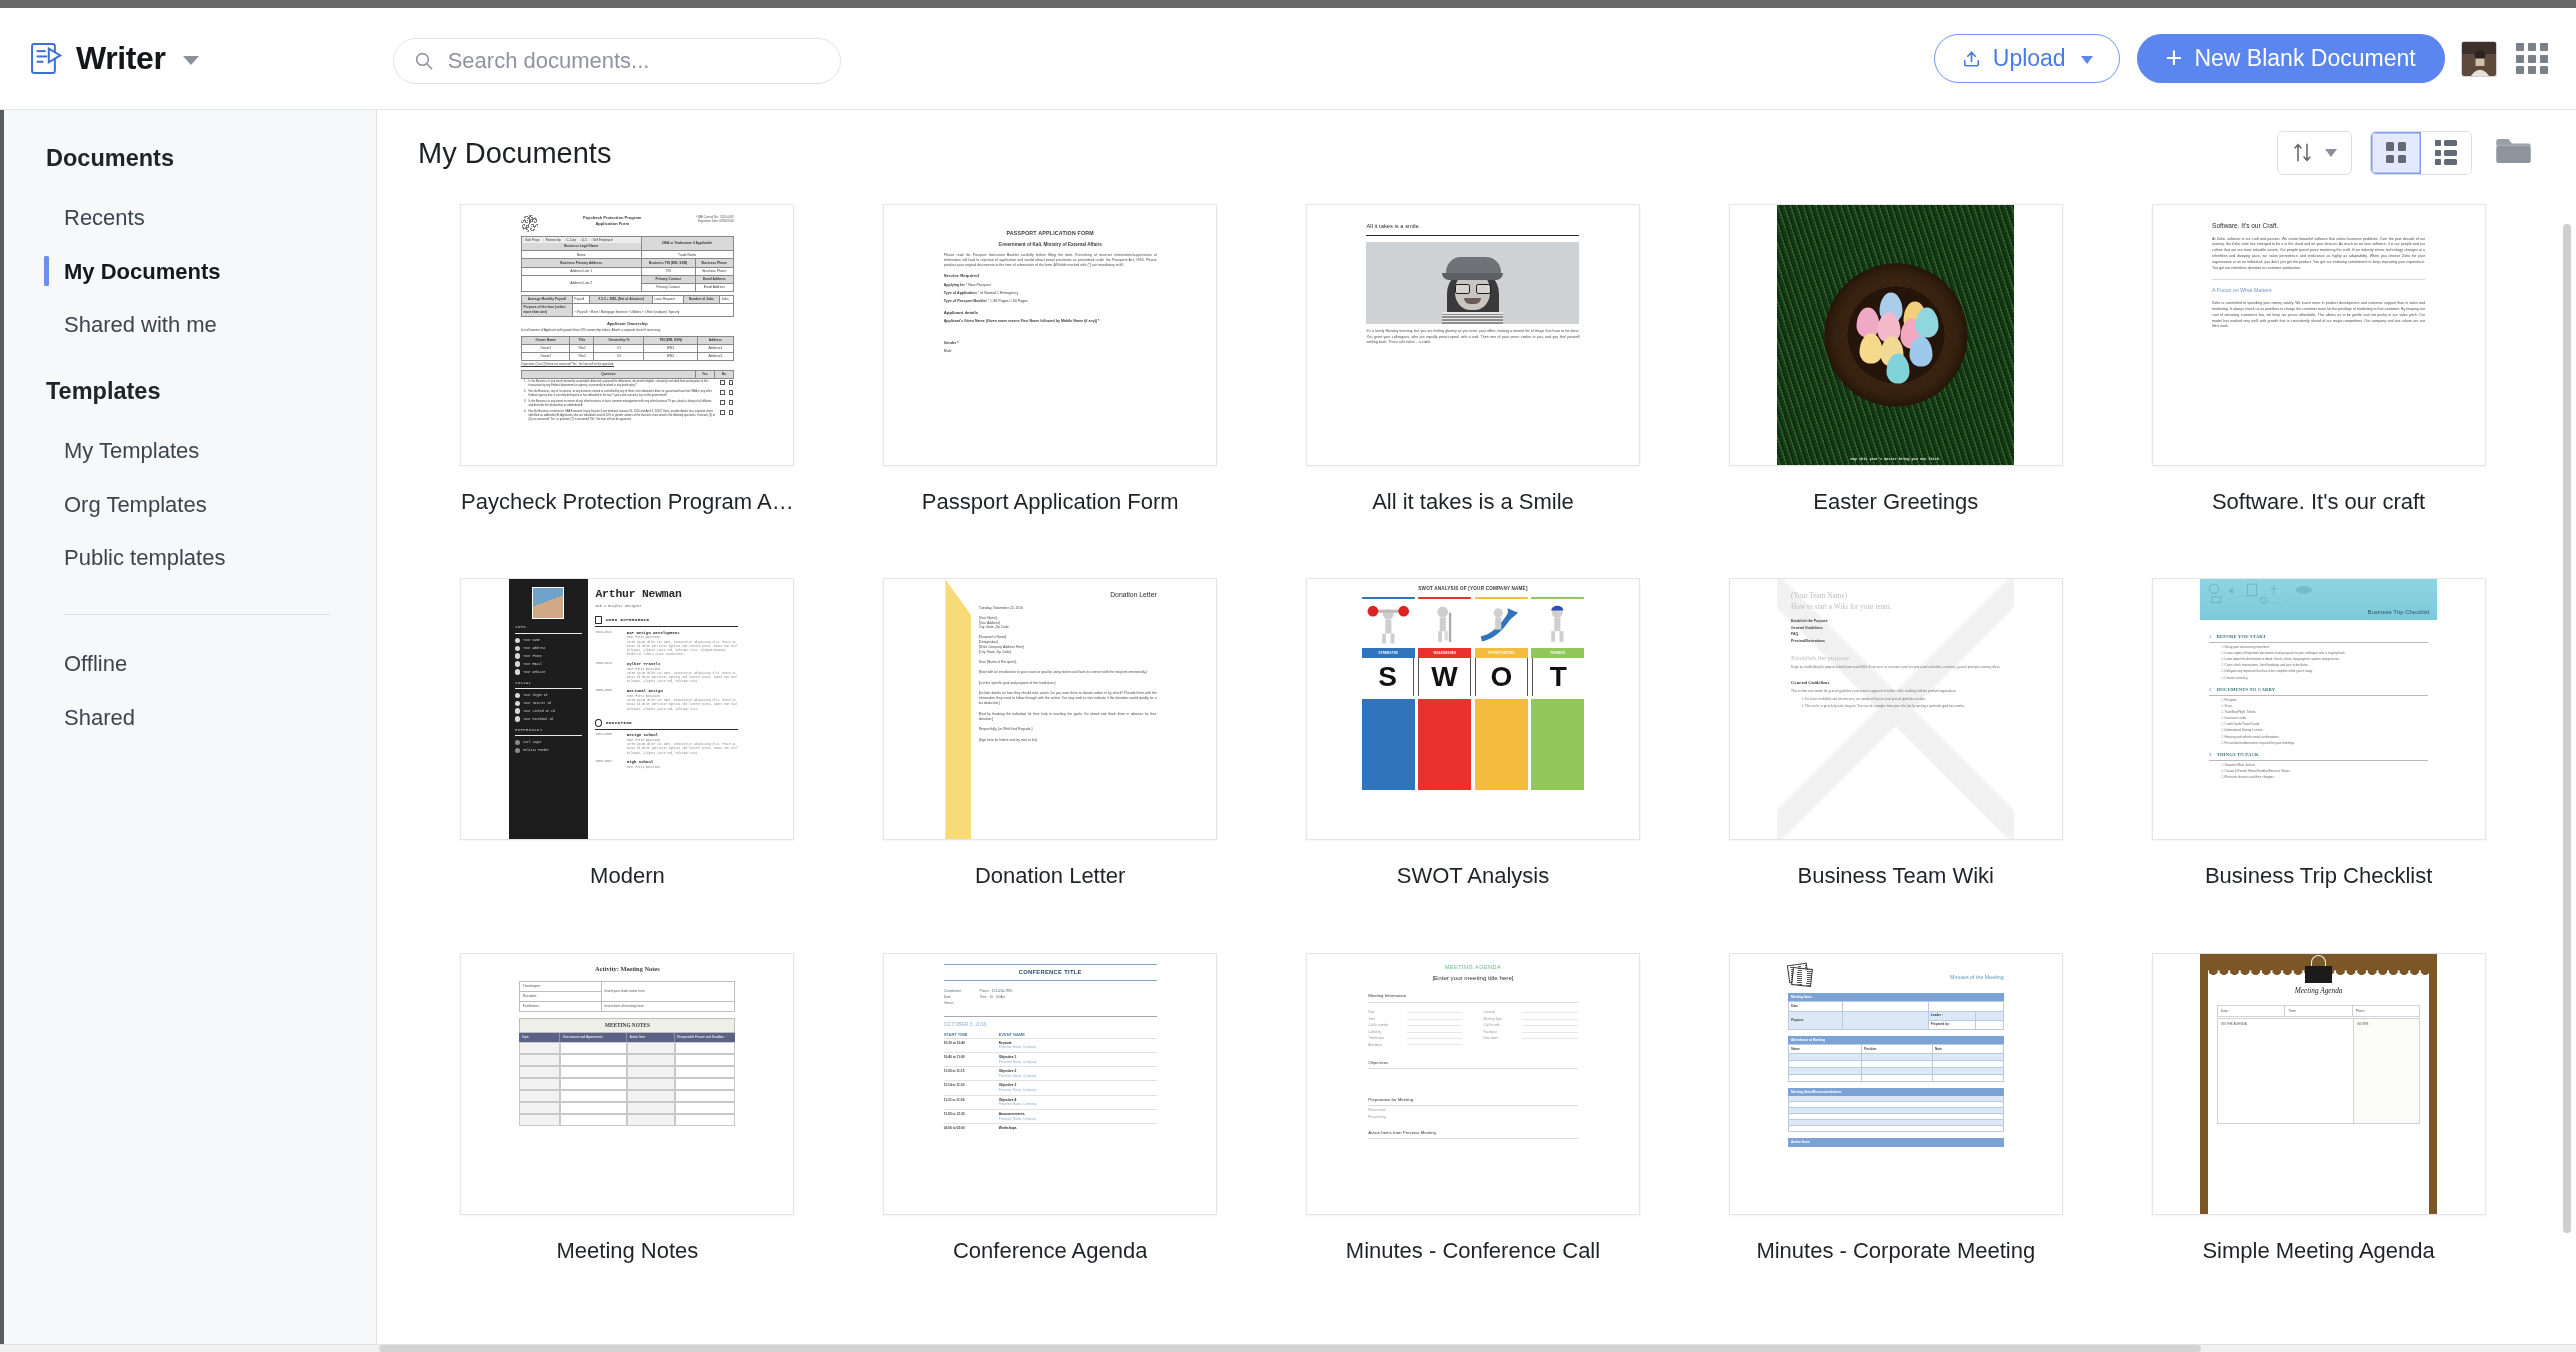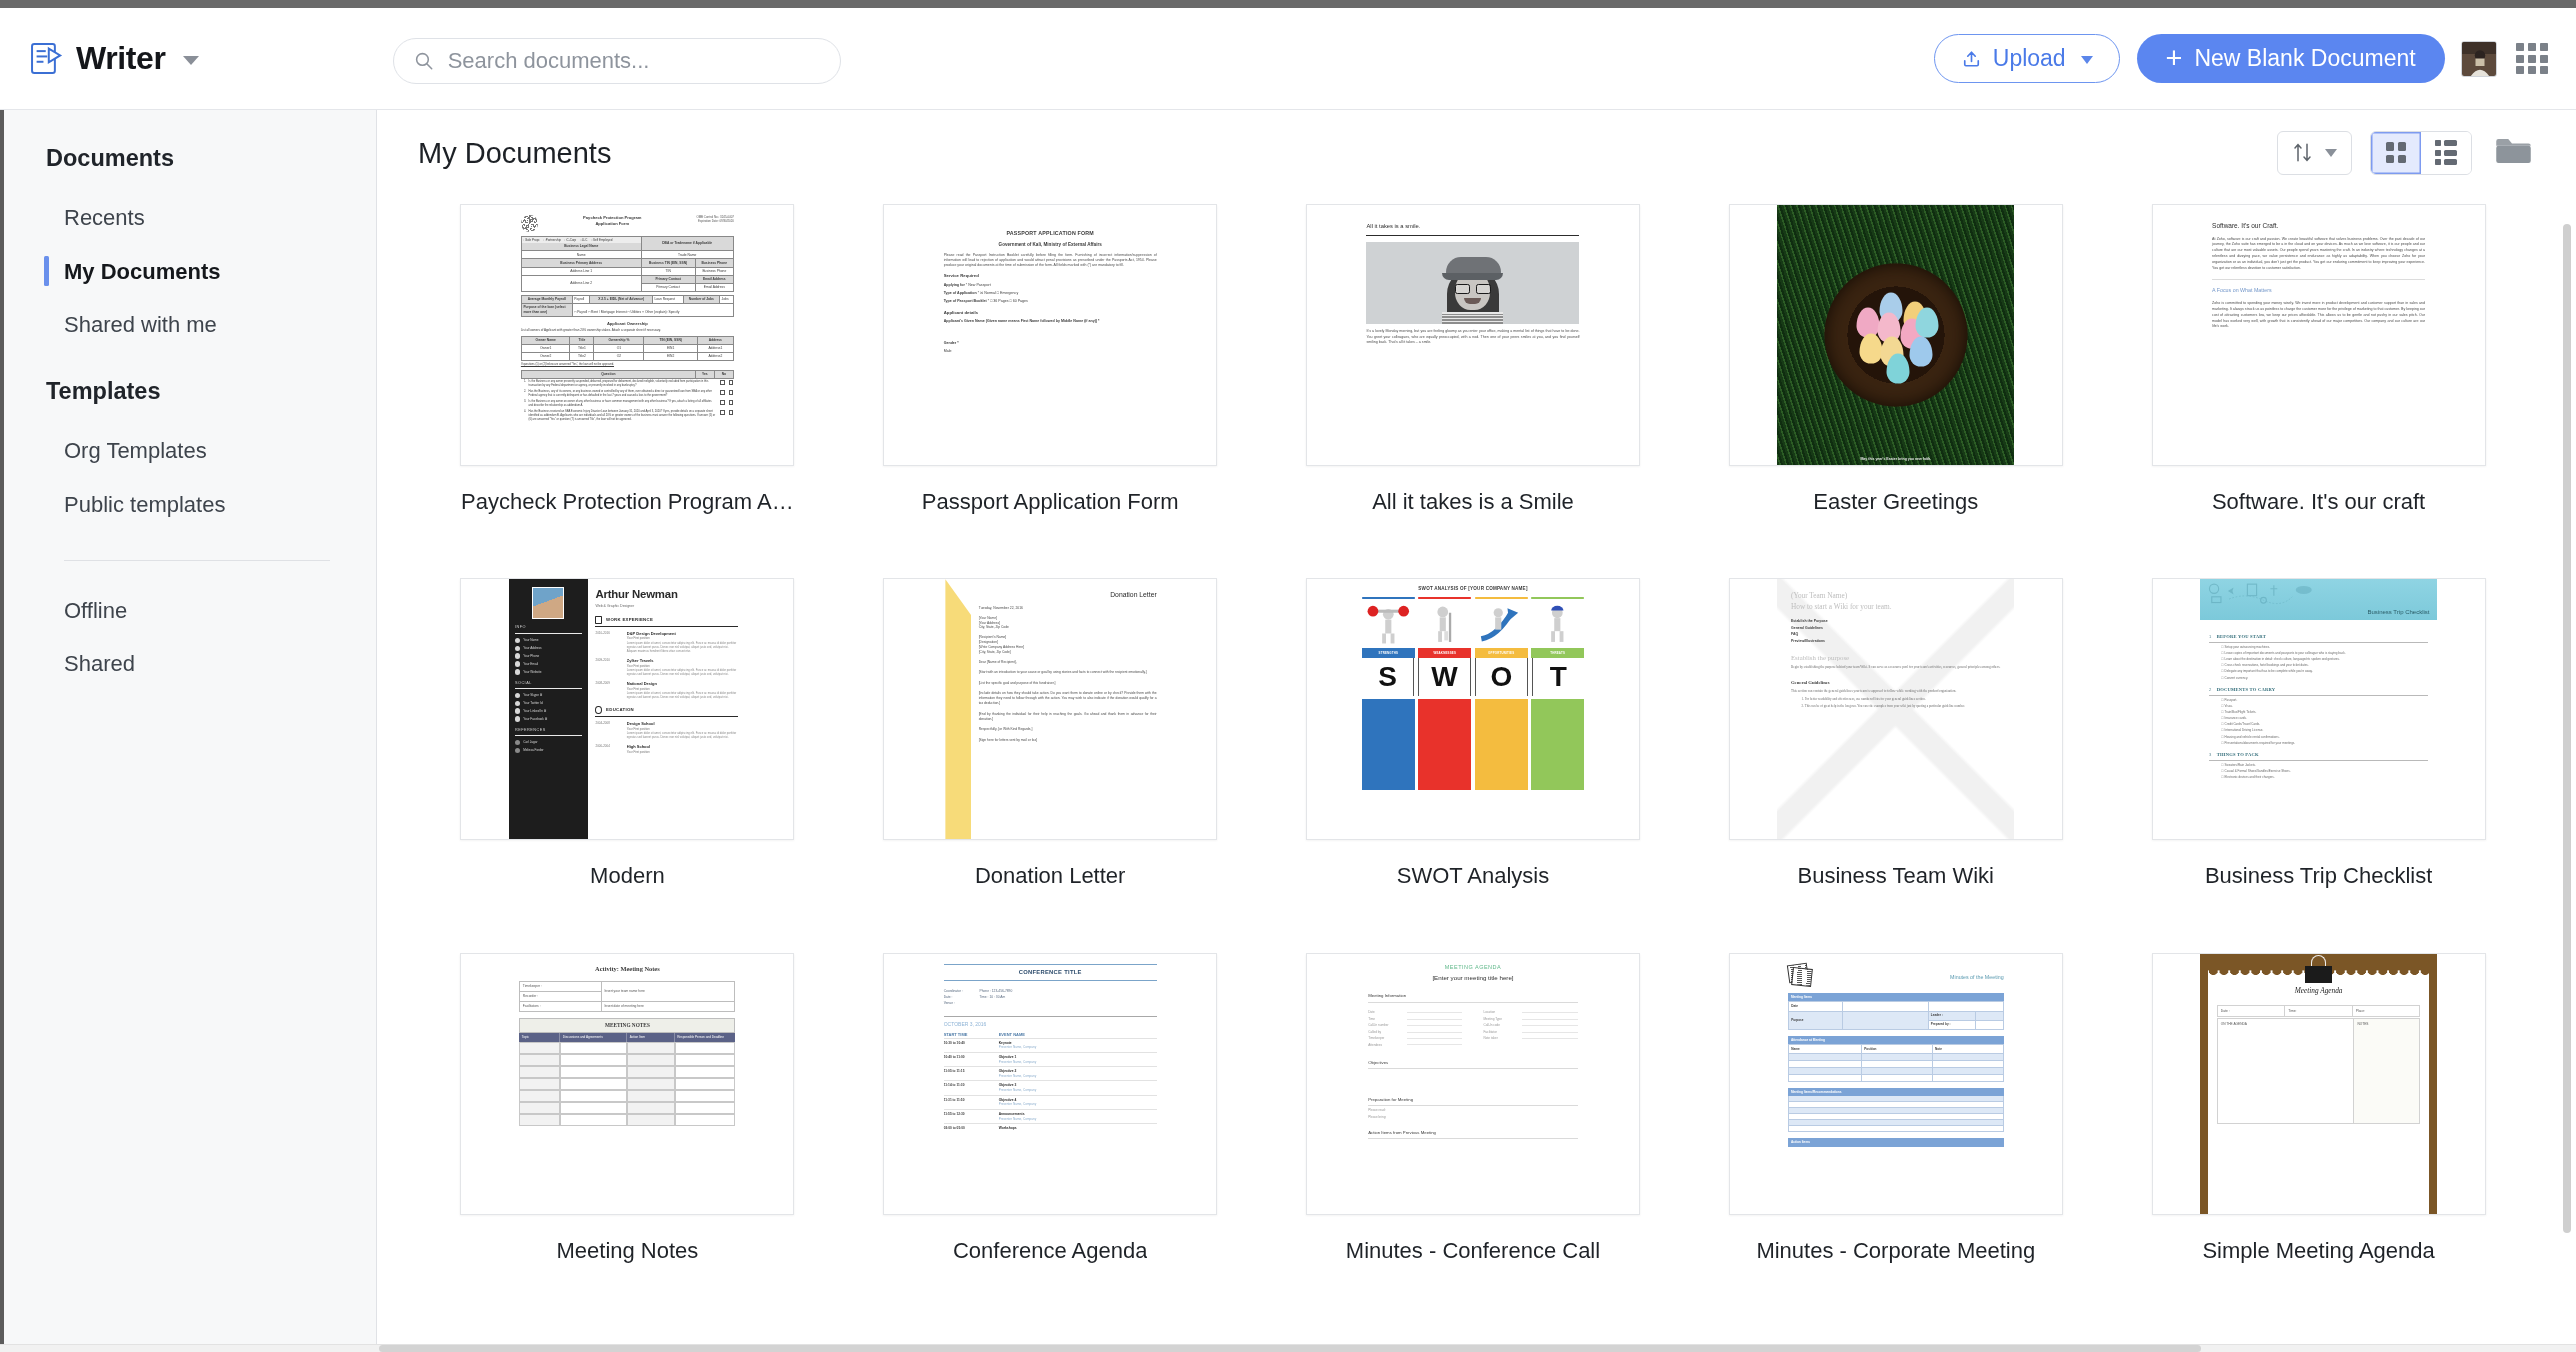--- a/index.html
+++ b/index.html
@@ -223,21 +223,21 @@
   .page {
     width: 237px; height: 100%;
     background: #fff;
     position: relative;
     overflow: hidden;
     font-size: 4px;
     line-height: 1.45;
     color: #3b3b3b;
     padding: 10.6px 12px;
   }
-  .page.fullbleed { padding: 0; width: 237px; }
+  .page.fullbleed { padding: 0; width: 237px; font-family: Liberation Mono, monospace; }
   .card-label {
     margin-top: 23px;
     font-size: 22px; color: #1f2328;
     text-align: center;
     max-width: 334px;
     white-space: nowrap; overflow: hidden; text-overflow: ellipsis;
   }
   .row-spacer { height: 50px; grid-column: 1 / -1; }
 
   
@@ -569,20 +569,23 @@
       <div class="side-item active">
         <span>My Documents</span>
       </div>
       <div class="side-item">
         <span>Shared with me</span>
       </div>
 
       <div class="side-gap"></div>
 
       <div class="side-group-title">Templates</div>
+      <div class="side-item">
+        <span>My Templates</span>
+      </div>
       <div class="side-item">
         <span>Org Templates</span>
       </div>
       <div class="side-item">
         <span>Public templates</span>
       </div>
 
       <div class="side-divider"></div>
 
       <div class="side-item">

